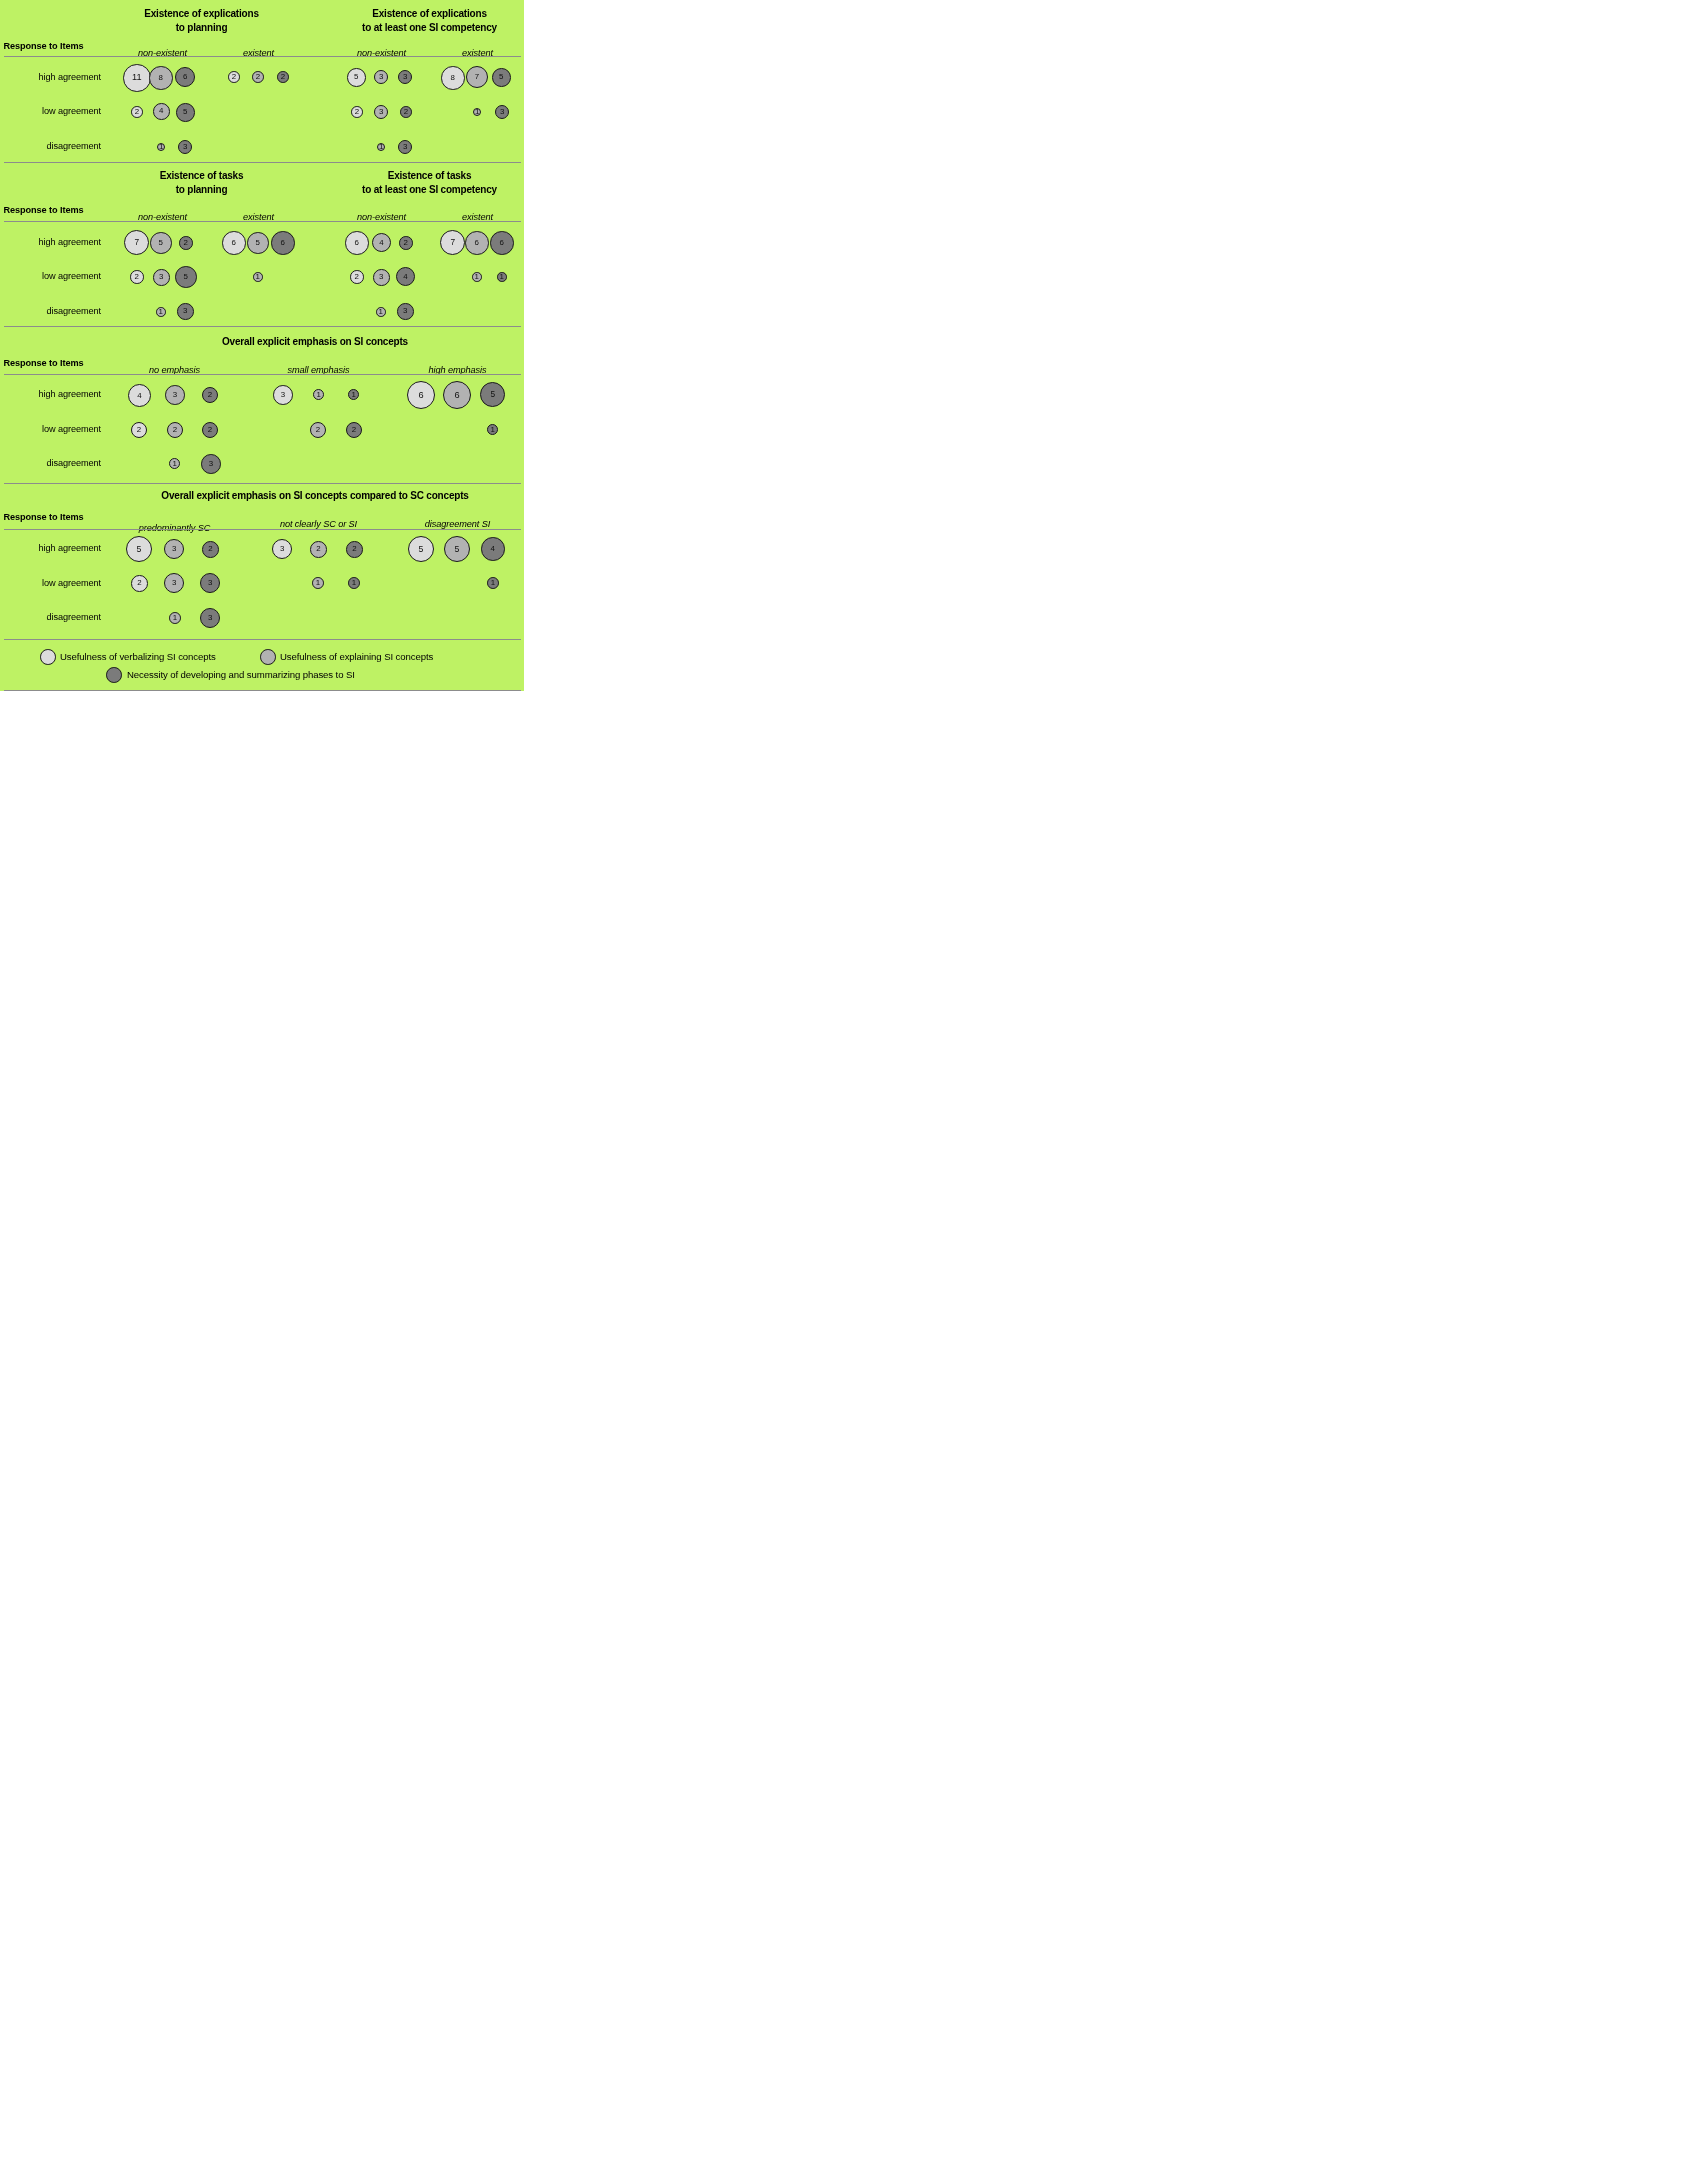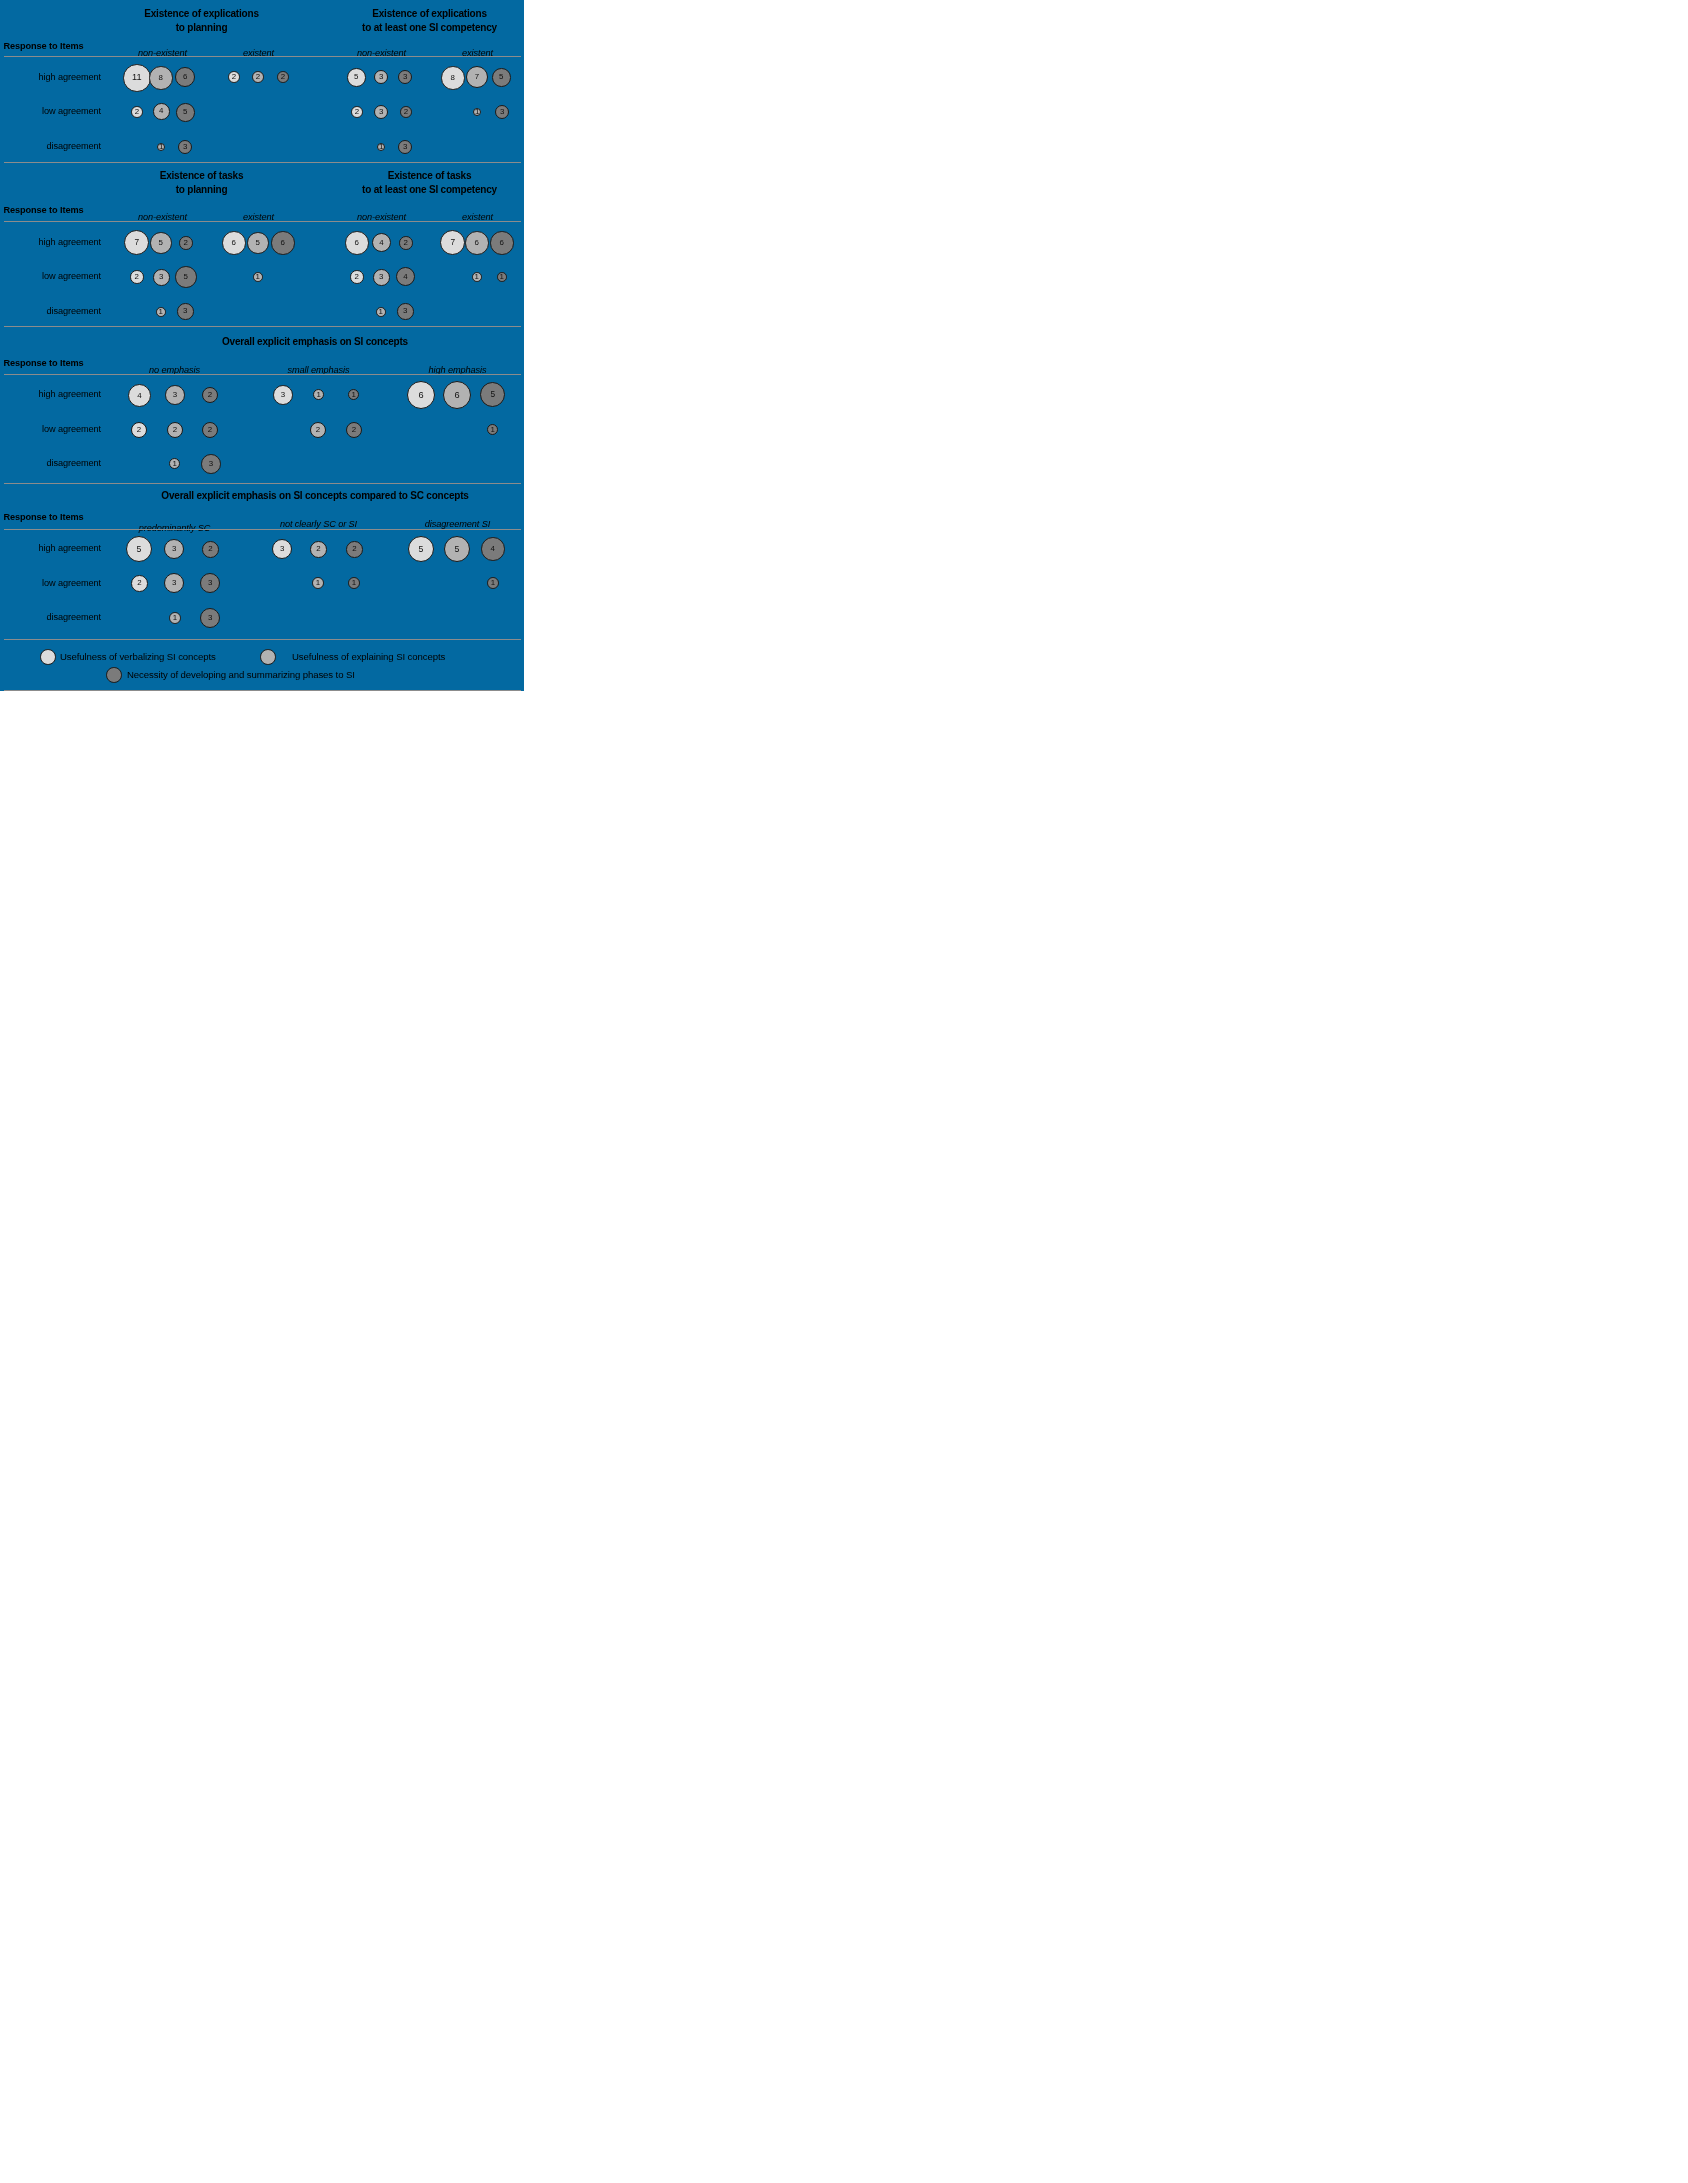--- a/index.html
+++ b/index.html
@@ -1,16 +1,16 @@
 <!DOCTYPE html>
 <html style="font-size:7px"><head>
 <meta charset="utf-8">
 <style>
   html,body{margin:0;padding:0;background:#ffffff;overflow:hidden;}
-  #page{position:relative;width:524px;height:691px;background:#0369a1;
+  #page{position:relative;width:524px;height:691px;background:#bef264;
         font-family:"Liberation Sans", sans-serif;color:#000;}
   .rule{position:absolute;left:3.5px;width:517px;height:1.3px;background:#8c8c8c;}
   .panel-title{position:absolute;font-weight:bold;font-size:10px;line-height:13.5px;
         text-align:center;white-space:pre-line;letter-spacing:-0.2px;}
   .header-label{position:absolute;font-weight:bold;font-size:9.2px;line-height:11.4px;
         letter-spacing:-0.1px;}
   .col-label{position:absolute;font-style:italic;font-size:9.2px;line-height:11.4px;
         text-align:center;letter-spacing:-0.1px;margin-top:7px;}
   .row-label{position:absolute;font-size:9.2px;line-height:11.4px;
         text-align:right;letter-spacing:-0.1px;}
@@ -158,18 +158,18 @@
       <div class="row-label" style="left: 0px; top: 612px; width: 101px;">disagreement</div>
       <div class="bubble" style="left: 169px; top: 612px; width: 11.8px; height: 11.8px; background: rgb(178, 178, 178); font-size: 7.9px; line-height: 11.8px; z-index: 2;">1</div>
       <div class="bubble" style="left: 200px; top: 608px; width: 20.4px; height: 20.4px; background: rgb(123, 123, 123); font-size: 7.9px; line-height: 20.4px; z-index: 3;">3</div>
       <div class="rule" style="top: 690px;"></div>
     </div>
 
   <div id="legend">
     <div class="legend-swatch" id="lg-sw-0" style="left: 40px; top: 649px; width: 15.7px; height: 15.7px; background: rgb(220, 220, 220);"></div>
     <div class="legend-label" id="lg-tx-0" style="left: 60px; top: 651px;">Usefulness of verbalizing SI concepts</div>
     <div class="legend-swatch" id="lg-sw-1" style="left: 260px; top: 649px; width: 15.7px; height: 15.7px; background: rgb(178, 178, 178);"></div>
-    <div class="legend-label" id="lg-tx-1" style="left: 292px; top: 651px; text-align: right;">Usefulness of explaining SI concepts</div>
+    <div class="legend-label" id="lg-tx-1" style="left: 280px; top: 651px; text-align: right;">Usefulness of explaining SI concepts</div>
     <div class="legend-swatch" id="lg-sw-2" style="left: 106px; top: 667px; width: 15.7px; height: 15.7px; background: rgb(123, 123, 123);"></div>
     <div class="legend-label" id="lg-tx-2" style="left: 127px; top: 669px;">Necessity of developing and summarizing phases to SI</div>
   </div>
 </div>
 
 
 </body></html>

